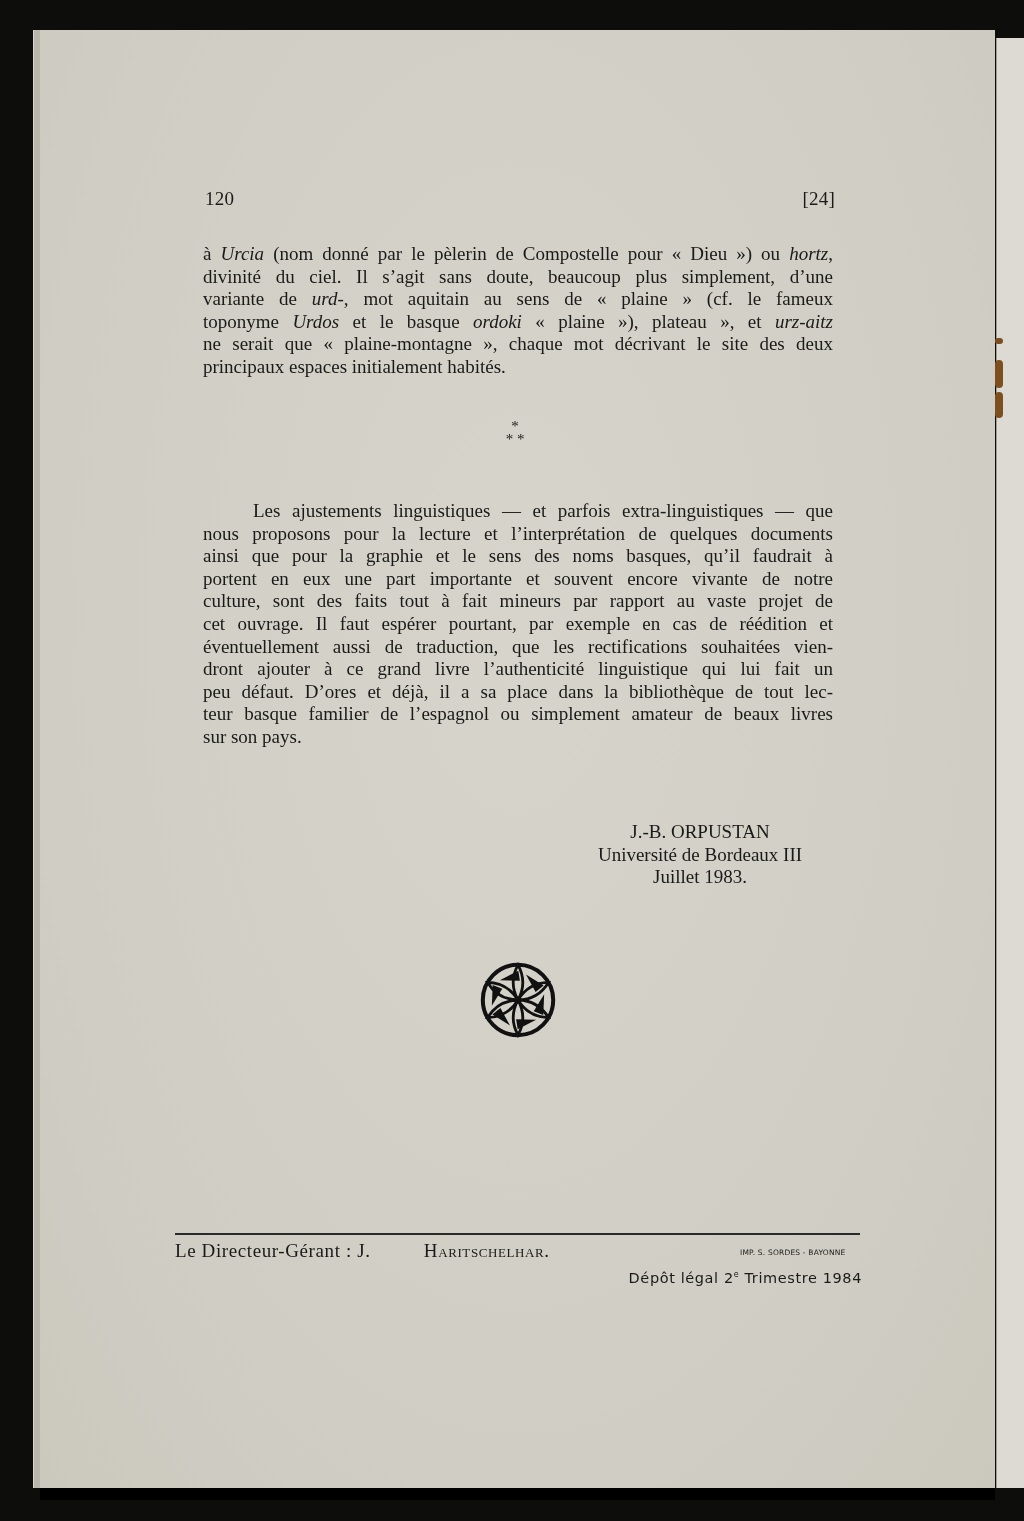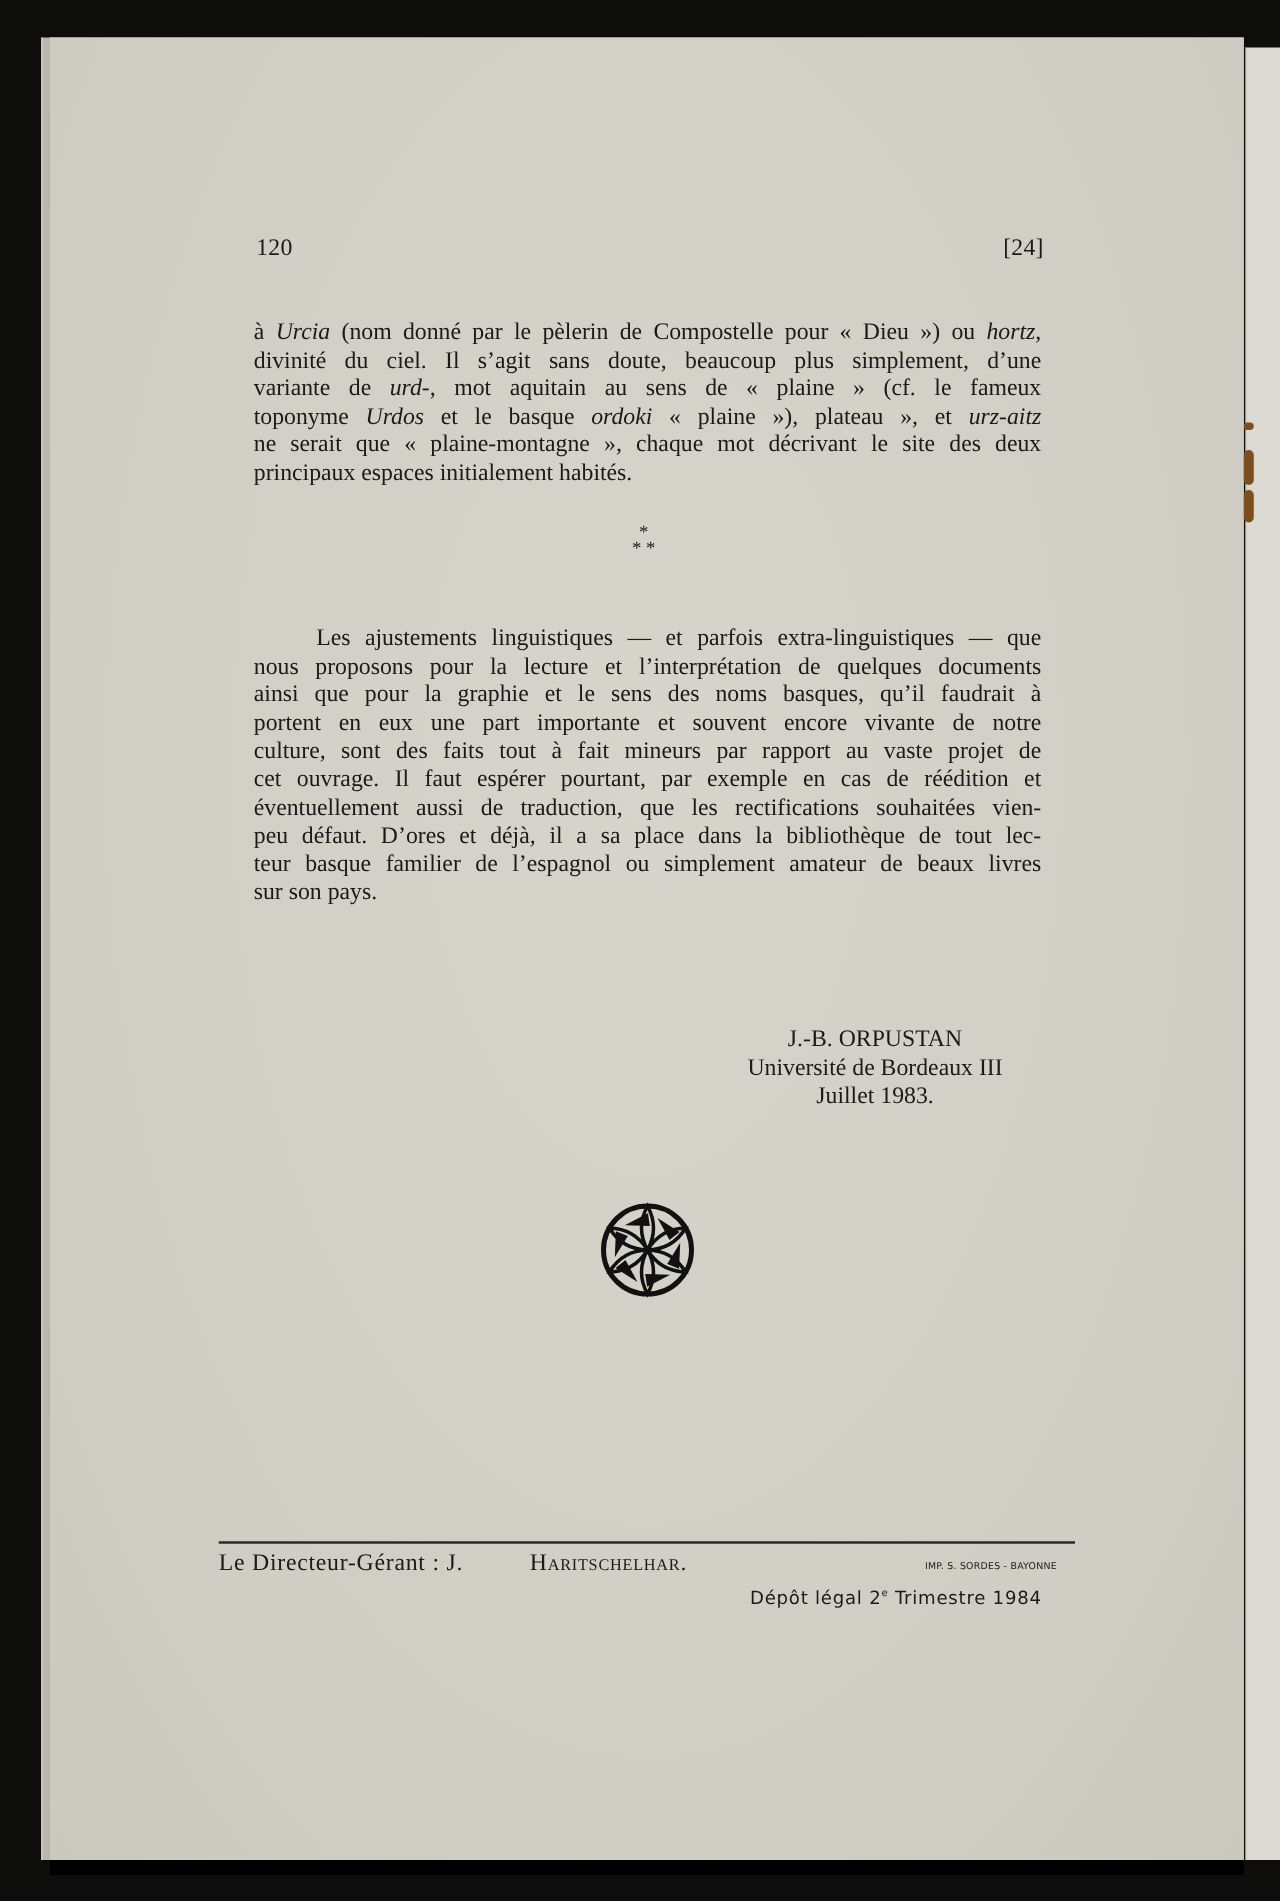--- a/index.html
+++ b/index.html
@@ -38,21 +38,21 @@
   .running-head .bracket { width: 40px; text-align: right; }
 
   .text-block {
     position: absolute; left: 203px; width: 630px;
     font-size: 19px; line-height: 22.6px; text-align: justify;
   }
   .text-block .line { display: block; text-align: justify; text-align-last: justify; white-space: nowrap; }
   .text-block .line.last { text-align-last: left; }
   .indent { padding-left: 50px; }
 
-  .para1 { top: 255px; }
+  .para1 { top: 243px; }
   .para2 { top: 500px; }
 
   .asterism {
     position: absolute; left: 490px; top: 420px; width: 50px; text-align: center;
     font-size: 15px; line-height: 13px;
   }
 
   .signature {
     position: absolute; left: 540px; top: 821px; width: 320px; text-align: center;
     font-size: 19px; line-height: 22.5px;
@@ -63,21 +63,21 @@
   .rule { position: absolute; left: 175px; top: 1233px; width: 685px; height: 1.5px; background: #2a2a28; }
   .director {
     position: absolute; left: 175px; top: 1240px; font-size: 19px; letter-spacing: 0.6px;
   }
   .director .sc { font-variant: small-caps; margin-left: 48px; }
   .printer {
     position: absolute; left: 740px; top: 1248px; width: 120px; text-align: left;
     font-family: "DejaVu Sans", sans-serif; font-size: 7.5px; letter-spacing: 0.2px;
   }
   .depot {
-    position: absolute; left: 600px; top: 1270px; width: 262px; 
+    position: absolute; left: 600px; top: 1270px; width: 262px; text-align: right;
     font-family: "DejaVu Sans", sans-serif; font-size: 14.5px; letter-spacing: 0.6px;
   }
   .depot sup { font-size: 8px; }
 </style>
 </head>
 <body>
 
 <div class="page-edge"></div>
 <div class="page"></div>
 <div class="next-page"></div>
@@ -106,20 +106,21 @@
 </div>
 
 <div class="text-block para2" id="para2">
     <span class="line indent">Les ajustements linguistiques — et parfois extra-linguistiques — que</span>
     <span class="line">nous proposons pour la lecture et l’interprétation de quelques documents</span>
     <span class="line">ainsi que pour la graphie et le sens des noms basques, qu’il faudrait à</span>
     <span class="line">portent en eux une part importante et souvent encore vivante de notre</span>
     <span class="line">culture, sont des faits tout à fait mineurs par rapport au vaste projet de</span>
     <span class="line">cet ouvrage. Il faut espérer pourtant, par exemple en cas de réédition et</span>
     <span class="line">éventuellement aussi de traduction, que les rectifications souhaitées vien-</span>
+    <span class="line">dront ajouter à ce grand livre l’authenticité linguistique qui lui fait un</span>
     <span class="line">peu défaut. D’ores et déjà, il a sa place dans la bibliothèque de tout lec-</span>
     <span class="line">teur basque familier de l’espagnol ou simplement amateur de beaux livres</span>
     <span class="line last">sur son pays.</span>
   </div>
 
 <div class="signature">
   <div>J.-B. ORPUSTAN</div>
   <div>Université de Bordeaux III</div>
   <div>Juillet 1983.</div>
 </div>

